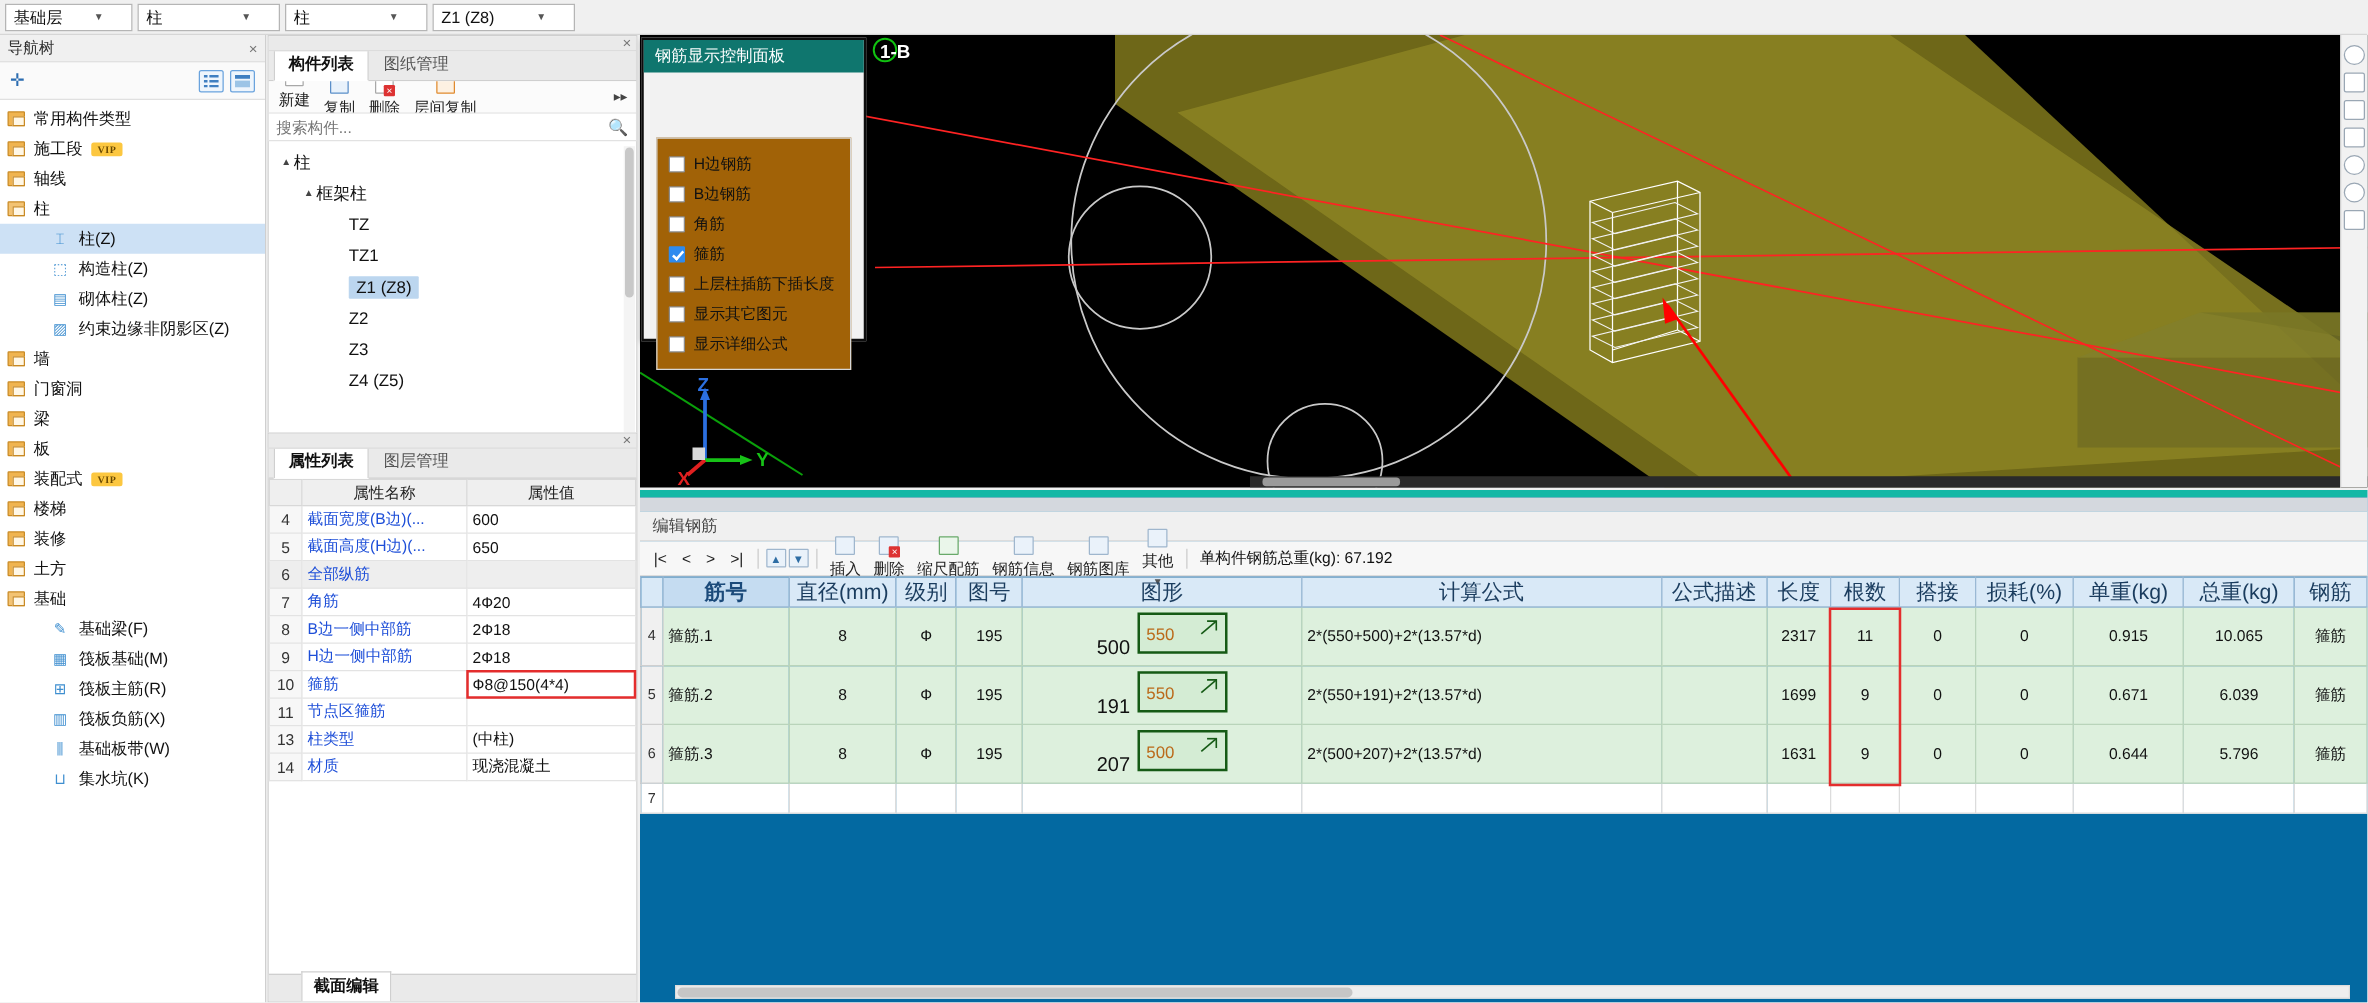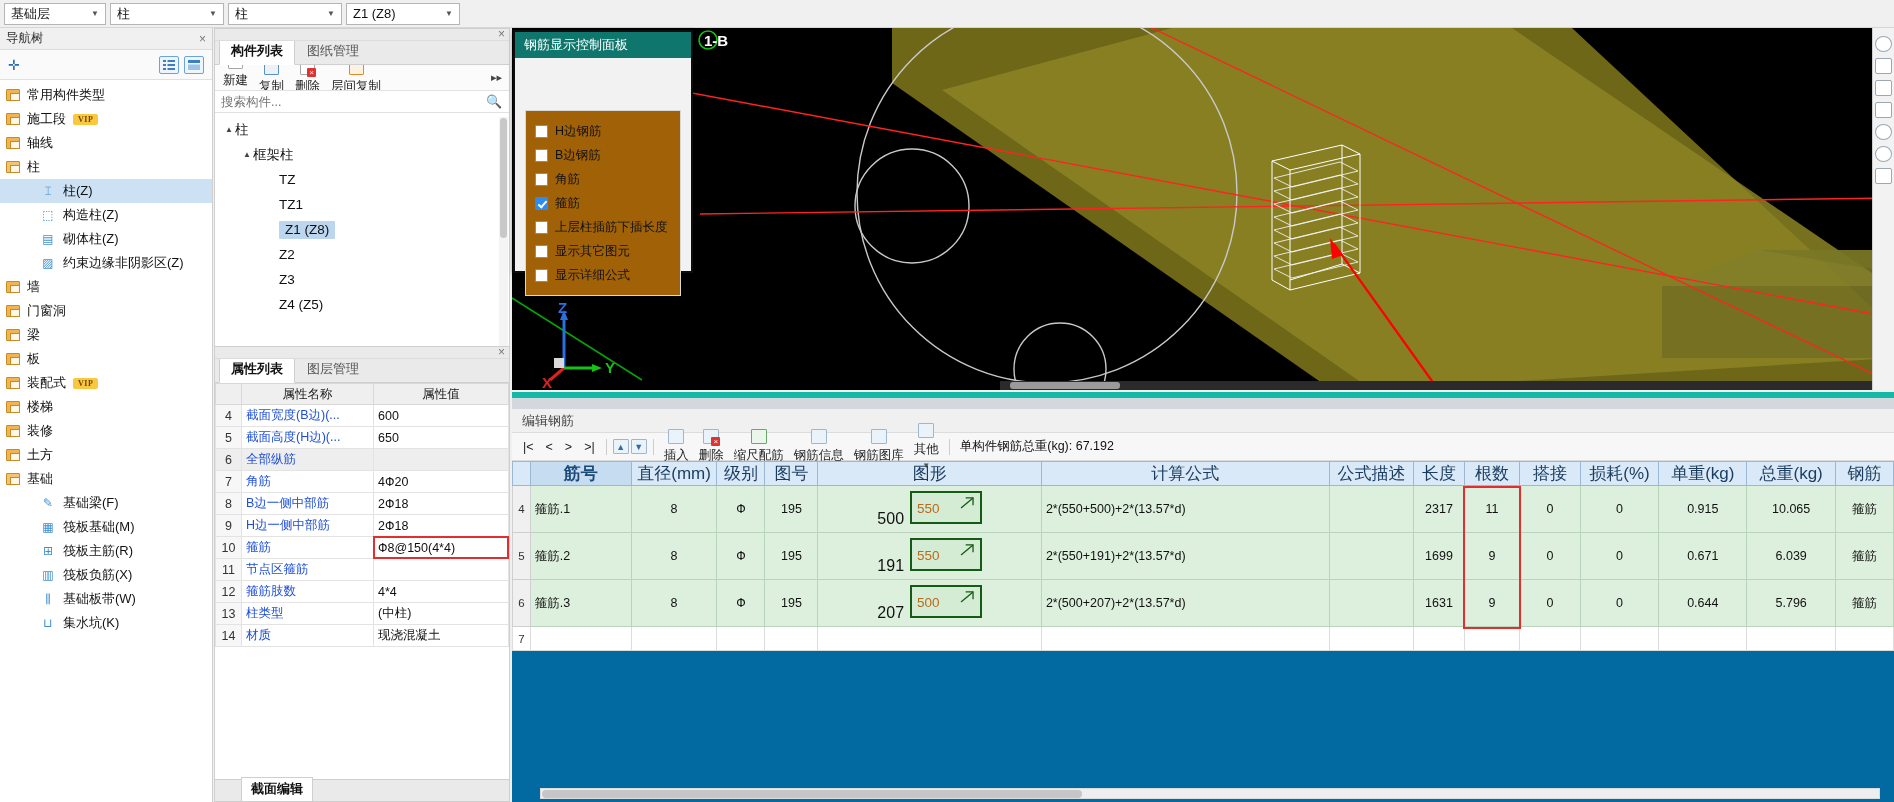--- a/index.html
+++ b/index.html
@@ -15,21 +15,21 @@
 
   
   .topbar {
     position: absolute; left: 0; top: 0; width: 1894px; height: 28px;
     background: #f0f0f0; border-bottom: 1px solid #d6d6d6;
     display: flex; align-items: center; padding: 2px 4px; gap: 4px;
   }
   .combo {
     height: 22px; background: #ffffff; border: 1px solid #b5b5b5;
     display: flex; align-items: center; justify-content: space-between;
-    padding: 0 3px 0 6px; font-size: 13px; color: #111;
+    padding: 0 19px 0 6px; font-size: 13px; color: #111;
   }
   .combo .cv { white-space: nowrap; overflow: hidden; }
   .combo .arrow {
     width: 14px; text-align: center; color: #555; font-size: 8px; line-height: 1;
   }
   .c1 { width: 102px; } .c2 { width: 114px; } .c3 { width: 114px; } .c4 { width: 114px; }
 
   
   .navtree {
     position: absolute; left: 0; top: 28px; width: 213px; height: 774px;
@@ -563,25 +563,20 @@
           </tr>
           <tr class="">
             <td class="num">10</td>
             <td class="pname">箍筋</td>
             <td class="red-box-cell"><span>Ф8@150(4*4)</span><span class="rb"></span></td>
           </tr>
           <tr class="">
             <td class="num">11</td>
             <td class="pname">节点区箍筋</td>
             <td></td>
-          </tr>
-          <tr class="">
-            <td class="num">12</td>
-            <td class="pname">箍筋肢数</td>
-            <td>4*4</td>
           </tr>
           <tr class="">
             <td class="num">13</td>
             <td class="pname">柱类型</td>
             <td>(中柱)</td>
           </tr>
           <tr class="">
             <td class="num">14</td>
             <td class="pname">材质</td>
             <td>现浇混凝土</td>

